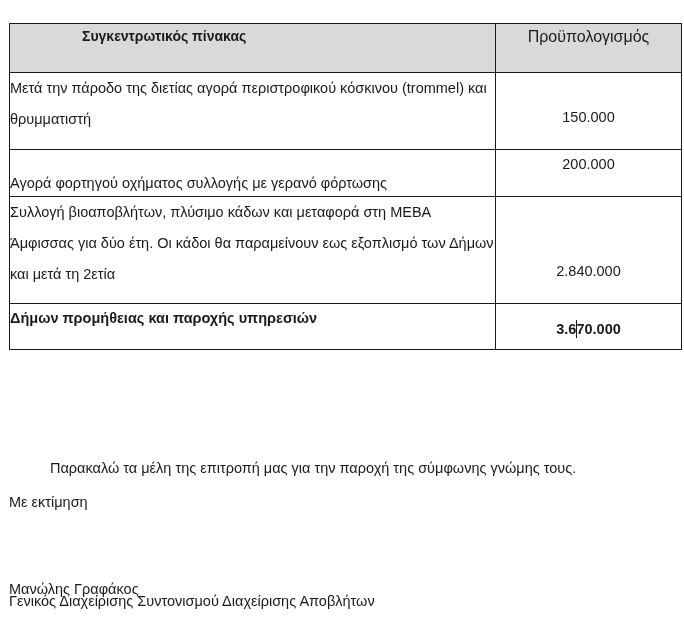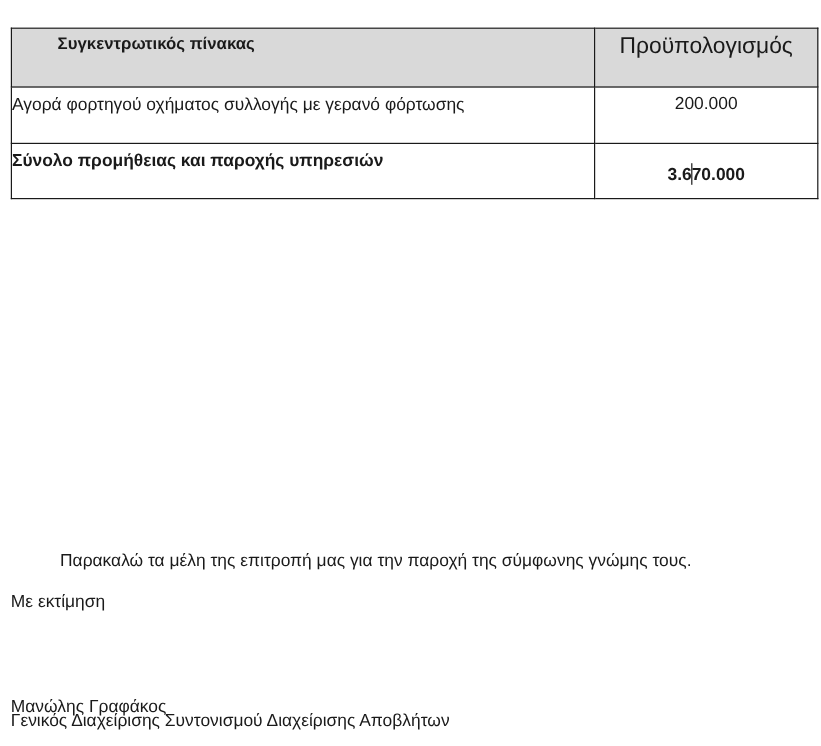--- a/index.html
+++ b/index.html
@@ -32,27 +32,27 @@
     }
     .col-desc { width: 486px; }
     .col-amt { width: 186px; }
     .header-row th {
       background: #d9d9d9;
       height: 44px;
       text-align: left;
     }
     .header-row th.desc-head {
       font-weight: bold;
-      padding: 4px 0 0 38px;
+      padding: 4px 0 0 72px;
       font-size: 14px;
     }
     .header-row th.amt-head {
       text-align: center;
       padding-top: 4px;
-      font-size: 19px;
+      font-size: 16px;
     }
     .desc-cell {
       padding: 4px 8px 0 9px;
       line-height: 31px;
       font-size: 14.5px;
     }
     .amt-cell {
       position: relative;
       font-weight: bold;
       text-align: center;
@@ -67,21 +67,21 @@
     .row-2 { height: 77px; }
     .row-3 { height: 47px; }
     .row-4 { height: 107px; }
     .row-total { height: 46px; }
     .row-1 .amt-cell span { top: 36px; }
     .row-2 .amt-cell span { top: 36px; }
     .row-3 .amt-cell span { top: 6px; }
     .row-4 .amt-cell span { top: 66px; }
     .row-total .amt-cell span { top: 5px; margin-top: 11px; }
     .row-total .desc-cell { font-weight: bold; line-height: 22px; padding-top: 3px; }
-    .row-3 .desc-cell { line-height: 22px; padding-top: 4px; }
+    .row-3 .desc-cell { line-height: 22px; padding-top: 22px; }
     .text-cursor {
       display: inline-block;
       width: 1px;
       height: 18px;
       background: #1a1a1a;
       vertical-align: -4px;
       margin: 0 -1px 0 0;
     }
     .para {
       position: absolute;
@@ -100,28 +100,40 @@
 <table class="summary-table">
   <colgroup>
     <col class="col-desc">
     <col class="col-amt">
   </colgroup>
   <tbody>
       <tr class="header-row">
     <th class="desc-head">Συγκεντρωτικός πίνακας</th>
     <th class="amt-head">Προϋπολογισμός</th>
   </tr>
+  <tr class="row-2">
+    <td class="desc-cell">Μετά την πάροδο της διετίας αγορά περιστροφικού κόσκινου (trommel) και θρυμματιστή</td>
+    <td class="amt-cell">
+          <span>150.000</span>
+        </td>
+  </tr>
   <tr class="row-3">
     <td class="desc-cell">Αγορά φορτηγού οχήματος συλλογής με γερανό φόρτωσης</td>
     <td class="amt-cell">
           <span>200.000</span>
         </td>
   </tr>
+  <tr class="row-4">
+    <td class="desc-cell">Συλλογή βιοαποβλήτων, πλύσιμο κάδων και μεταφορά στη ΜΕΒΑ Άμφισσας για δύο έτη. Οι κάδοι θα παραμείνουν εως εξοπλισμό των Δήμων και μετά τη 2ετία</td>
+    <td class="amt-cell">
+          <span>2.840.000</span>
+        </td>
+  </tr>
   <tr class="row-total">
-    <td class="desc-cell">Σύνολο προμήθειας και παροχής υπηρεσιών</td>
+    <td class="desc-cell">Δήμων προμήθειας και παροχής υπηρεσιών</td>
     <td class="amt-cell">
           <span><b>3.6</b><i class="text-cursor"></i><b>70.000</b></span>
         </td>
   </tr>
 </tbody>
   </table>
 
 <p class="para p-request">Παρακαλώ τα μέλη της επιτροπή μας για την παροχή της σύμφωνης γνώμης τους.</p>
 <p class="para p-regards">Με εκτίμηση</p>
 <p class="para p-name">Μανώλης Γραφάκος</p>

